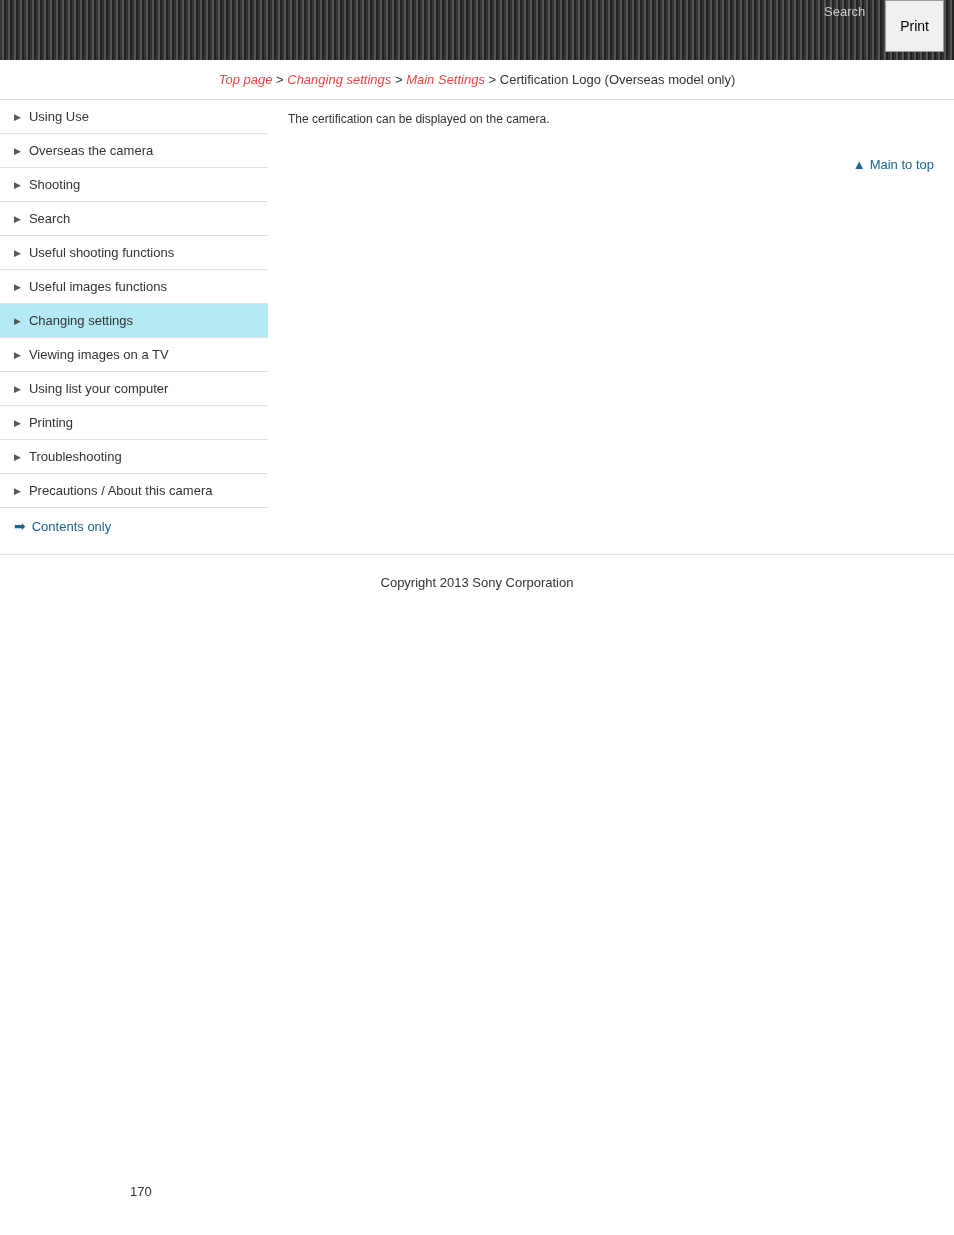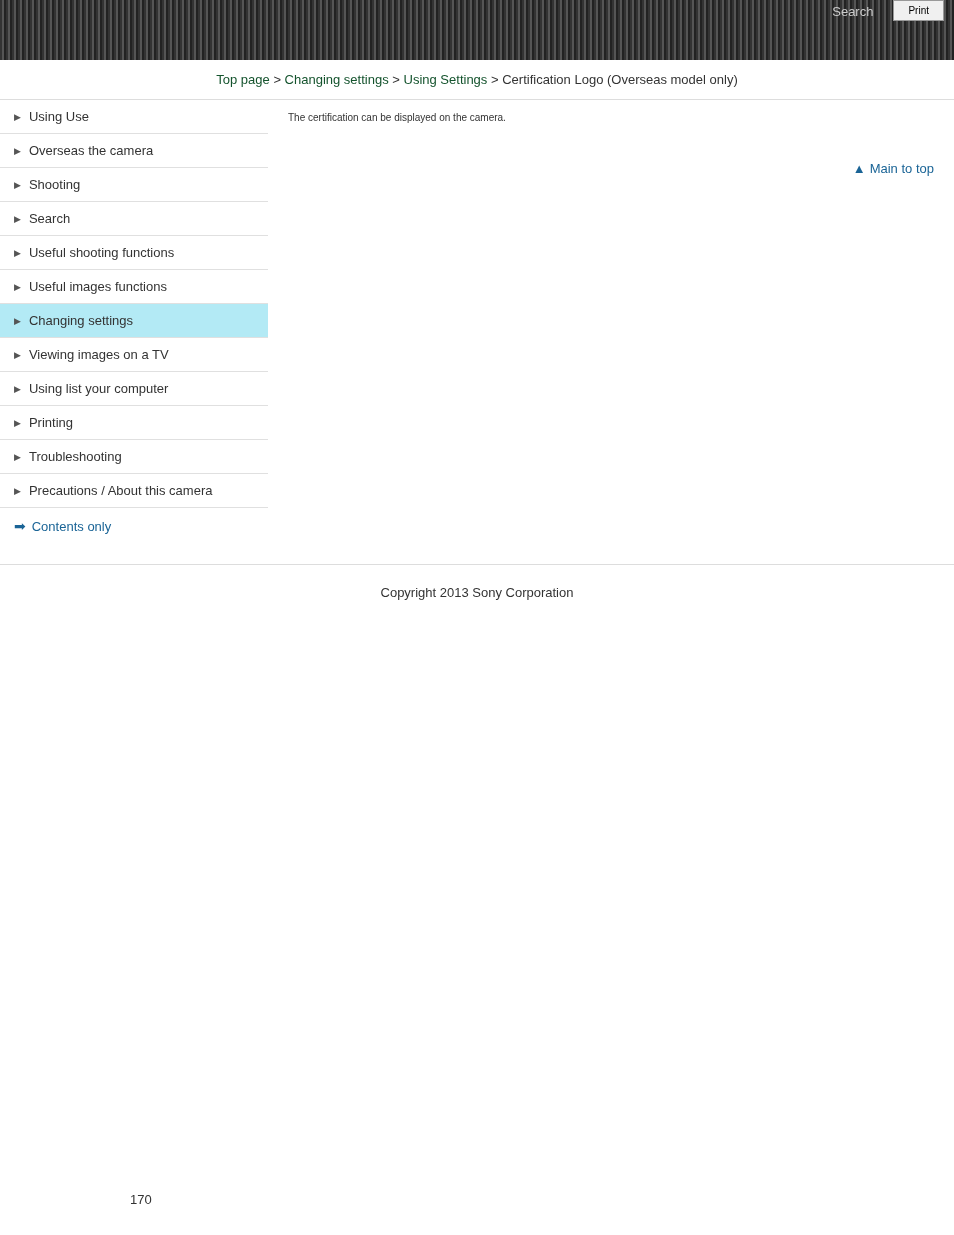--- a/index.html
+++ b/index.html
@@ -15,43 +15,44 @@
       );
       height: 60px;
       display: flex;
       align-items: flex-start;
       justify-content: flex-end;
       padding-right: 10px;
     }
     .header-btn {
       background: #f0f0f0;
       border: 1px solid #999;
-      padding: 4px 14px;
-      font-size: 10px;
+      padding: 17px 14px;
+      font-size: 14px;
       cursor: pointer;
       margin-left: 6px;
     }
     .header-search {
       background: transparent;
       border: none;
       color: #ccc;
       font-size: 13px;
       padding: 4px 14px;
       cursor: pointer;
     }
 
     
     .breadcrumb {
       text-align: center;
       padding: 12px 10px;
       font-size: 13px;
     }
     .breadcrumb a {
-      color: #14532d;
+      color: #ef4444;
       text-decoration: none;
+      font-style: italic;
     }
     .breadcrumb span { color: #333; }
 
     
     .main-layout {
       display: flex;
       align-items: flex-start;
     }
 
     
@@ -96,22 +97,22 @@
     }
 
     
     .content {
       flex: 1;
       padding: 10px 20px 20px 20px;
       border-top: 1px solid #ddd;
     }
 
     .description {
-      font-size: 10px;
-      margin-bottom: 25px;
+      font-size: 12px;
+      margin-bottom: 18px;
       line-height: 1.6;
     }
 
     .menu-path {
       font-size: 13px;
       padding-left: 30px;
       margin-bottom: 20px;
       line-height: 1.8;
     }
 
@@ -129,45 +130,45 @@
       gap: 4px;
     }
 
     
     .footer {
       text-align: center;
       padding: 20px;
       font-size: 13px;
       color: #333;
       border-top: 1px solid #ddd;
-      margin-top: 20px;
+      margin-top: 10px;
     }
 
     .page-number {
       position: fixed;
-      bottom: 28px;
+      bottom: 36px;
       left: 130px;
       font-size: 13px;
       color: #333;
     }
   </style>
 </head>
 <body>
 
 <div class="header">
   <span class="header-search">Search</span>
   <button class="header-btn">Print</button>
 </div>
 
 <div class="breadcrumb">
   <a href="#">Top page</a>
   <span> &gt; </span>
   <a href="#">Changing settings</a>
   <span> &gt; </span>
-  <a href="#">Using Settings</a>
+  <a href="#">Main Settings</a>
   <span> &gt; </span>
   <span>Certification Logo (Overseas model only)</span>
 </div>
 
 <div class="main-layout">
 
   <div class="sidebar">
 
     <div id="sidebar-items">
         <div class="sidebar-item">

